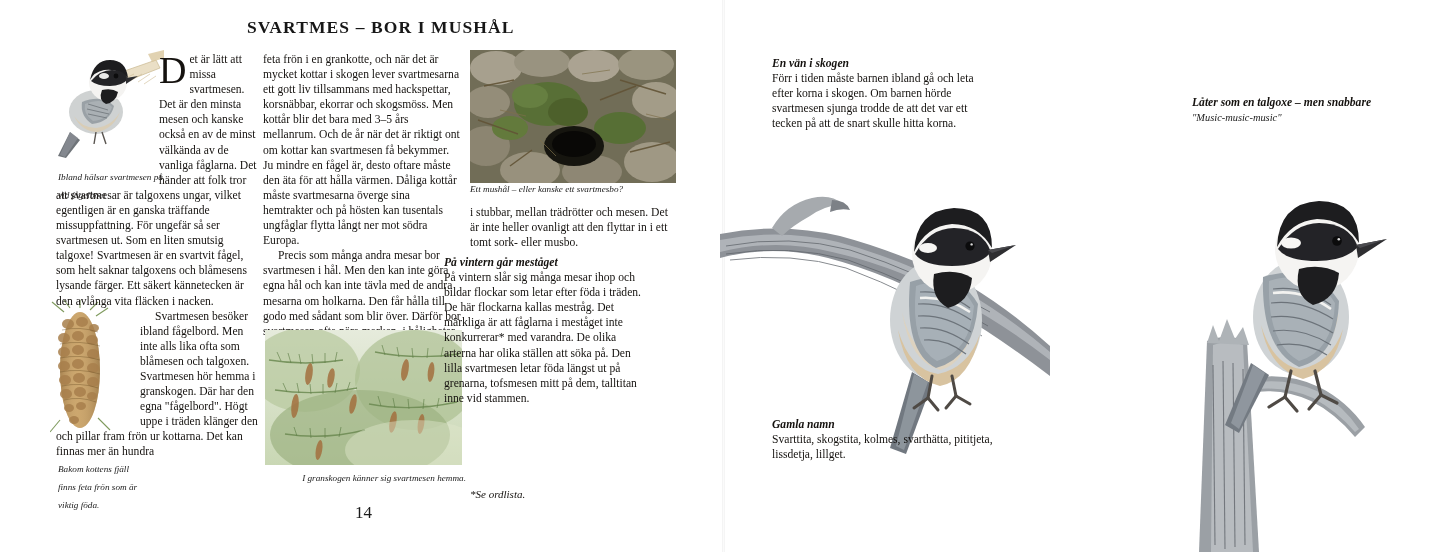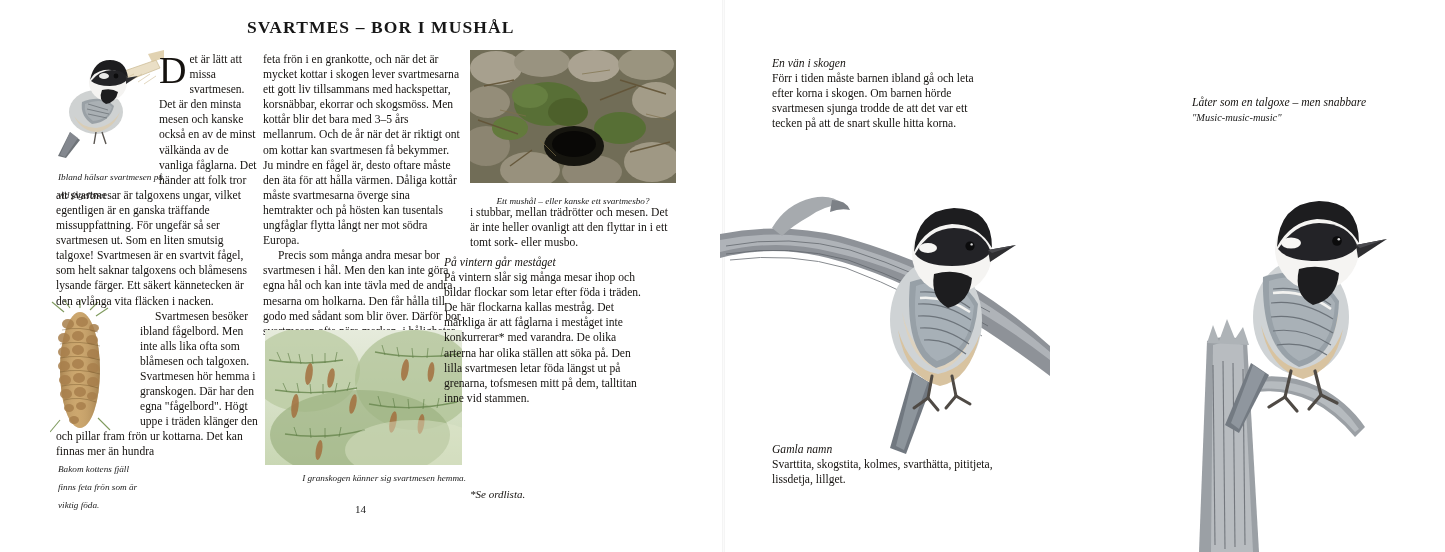--- a/index.html
+++ b/index.html
@@ -24,42 +24,42 @@
     position:absolute;left:247px;top:17px;width:400px;
     font-size:17.5px;font-weight:bold;letter-spacing:1.1px;
     font-family:"Liberation Serif", serif;
     color:#171717;white-space:nowrap;
   }
 
   
   .col{position:absolute;font-size:11.6px;line-height:15.1px;text-align:left;color:#15120f;}
   .col p{margin:0;}
   .col p.ind{text-indent:15px;}
-  .subhead{font-weight:normal;font-style:italic;font-size:11.6px;line-height:15.1px;margin:0;}
+  .subhead{font-weight:bold;font-style:italic;font-size:11.6px;line-height:15.1px;margin:0;}
   .cap{font-style:italic;font-size:9.2px;line-height:18px;color:#1a1a1a;margin:0;}
   .footnote{font-style:italic;font-size:11px;line-height:11px;margin:0;}
-  .pageno{position:absolute;font-size:11px;color:#1b1b1b;}
+  .pageno{position:absolute;font-size:17px;color:#1b1b1b;}
 
   
   .dropcap{float:left;font-size:38px;line-height:30px;padding:2px 3px 0 0;margin-top:1px;font-weight:normal;}
 
   
   #col1{left:56px;top:52px;width:202px;}
   #col1 .wrap-shape{float:left;width:104px;height:140px;shape-outside:none;}
 
   
   #col2{left:263px;top:52px;width:198px;}
   
   #col3a{left:470px;top:205px;width:205px;}
   #col3b{left:444px;top:255px;width:205px;}
   #col3foot{left:470px;top:489px;width:205px;}
 
   
   #rcol1{left:772px;top:56px;width:222px;}
-  #rcol2{left:772px;top:417px;width:222px;margin-top:25px;}
+  #rcol2{left:772px;top:417px;width:222px;}
   #rcol3{left:1192px;top:95px;width:250px;}
 
   
   .illus{position:absolute;overflow:hidden;}
 
   
   #bird-tl{left:52px;top:24px;width:112px;height:140px;}
   
   #cone{left:50px;top:300px;width:66px;height:170px;}
   
@@ -69,21 +69,21 @@
   #paint-spruce{left:265px;top:330px;width:197px;height:135px;}
   
   #bird-r1{left:720px;top:160px;width:330px;height:390px;}
   
   #bird-r2{left:1155px;top:165px;width:290px;height:387px;}
 
   .illus svg{display:block;width:100%;height:100%;}
   .cap-abs{position:absolute;}
   #cap-bird-tl{left:58px;top:168px;width:108px;}
   #cap-cone{left:58px;top:444px;width:86px;margin-top:16px;}
-  #cap-mushal{left:470px;top:192px;width:206px;text-align:center;}
+  #cap-mushal{left:470px;top:180px;width:206px;}
   #cap-spruce{left:266px;top:469px;width:200px;text-align:right;}
   #pageno-14{left:355px;top:503px;}
 </style>
 </head>
 <body>
 
 <div class="spread">
 
   <div class="page-left"></div>
   <div class="page-right"></div>

